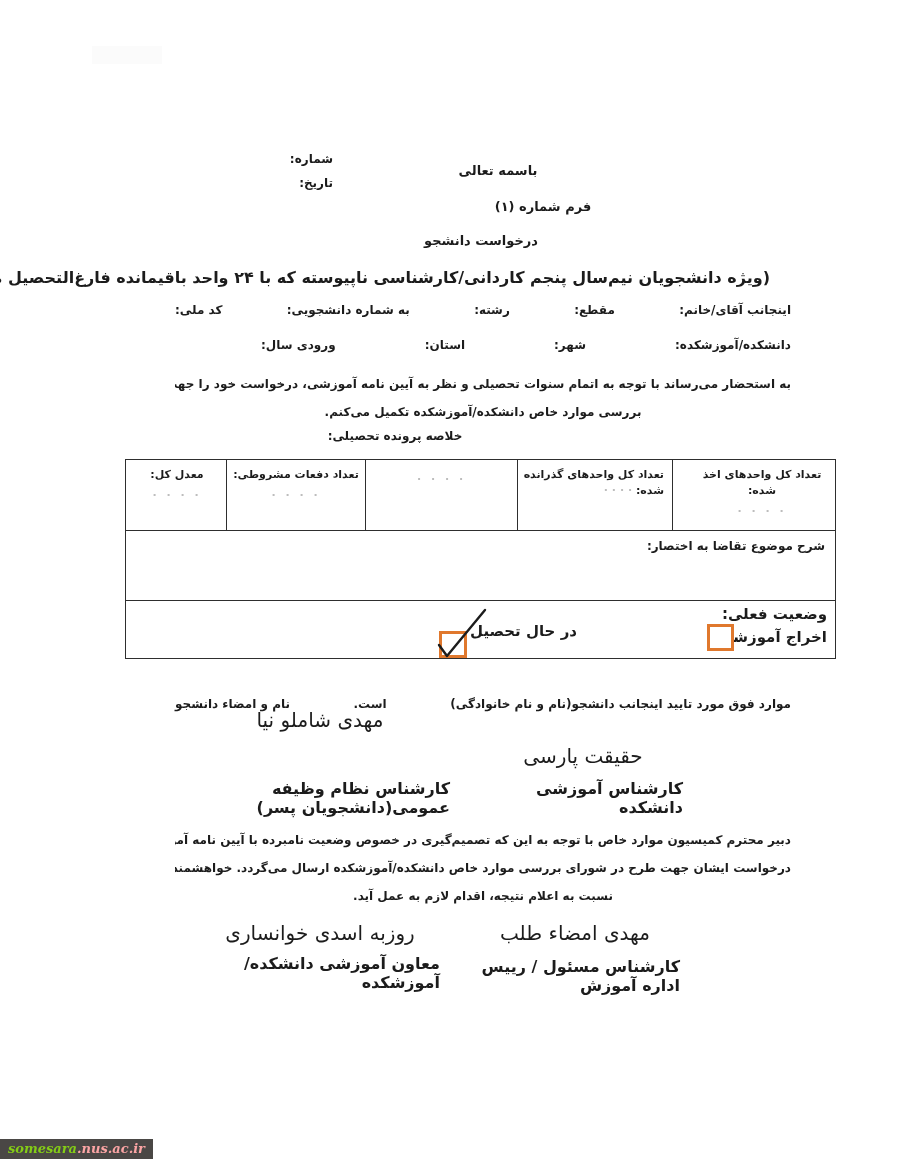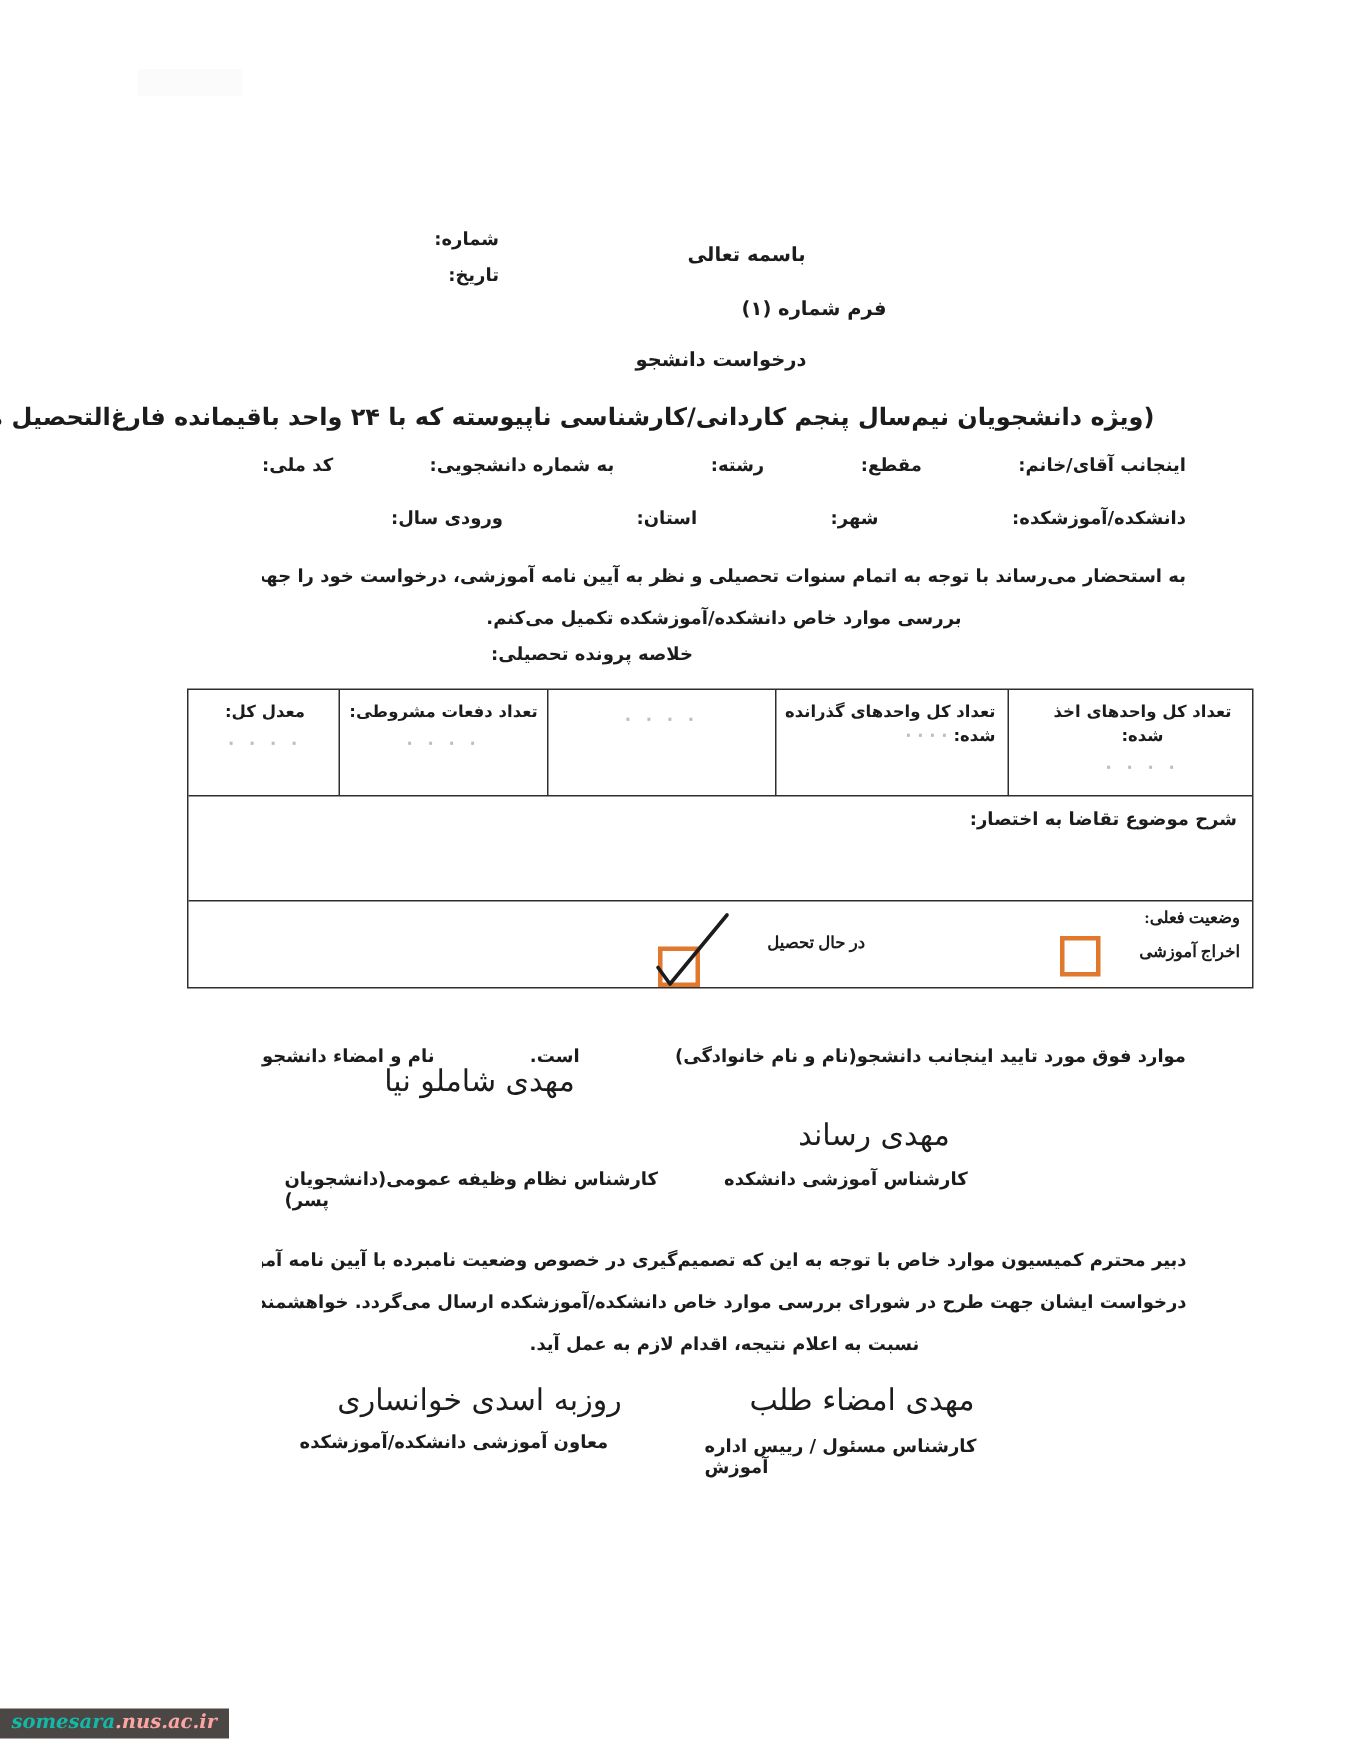--- a/index.html
+++ b/index.html
@@ -42,52 +42,52 @@
   
   .tbl { left:125px; top:459px; width:711px; border:1.5px solid #2e2e2e; background:#fff; }
   .hrow { display:flex; height:70px; }
   .hcell { padding-top:7px; text-align:center; font-size:11px; font-weight:bold; line-height:16px; }
   .hcell:not(:last-child) { border-left:1.5px solid #2e2e2e; }
   .c0 { width:163px;padding-left:16px; } .c1 { width:155px; text-align:right; padding-right:8px; }
   .c2 { width:152px; } .c3 { width:139px; } .c4 { width:98px; }
   .dots { color:#bdbdbd; letter-spacing:3px; font-size:11px; font-weight:bold; }
   .hcell .dots-line { margin-top:5px; }
   .row2 { height:70px; border-top:1.5px solid #2e2e2e; padding:8px 10px; text-align:right; font-size:12px; font-weight:bold; }
-  .row3 { height:58px; border-top:1.5px solid #2e2e2e; position:relative; font-size:11px; font-weight:bold;font-family:Liberation Serif, serif; }
+  .row3 { height:58px; border-top:1.5px solid #2e2e2e; position:relative; font-size:15px; font-weight:bold; }
   .status-label { position:absolute; right:8px; top:4px; }
   .opt-dismiss  { position:absolute; right:8px; top:27px; }
   .opt-study    { position:absolute; right:258px; top:21px; }
   .cbx { position:absolute; border:3px solid #e0782d; background:#fff; }
   .cbx1 { right:101px; top:23px; width:27px; height:27px; }
   .cbx2 { right:368px; top:30px; width:28px; height:27px; }
   .checkmark { position:absolute; left:310px; top:2px; width:72px; height:56px; }
 
   
   .confirm { left:175px; top:697px; width:616px; display:flex; justify-content:space-between; font-size:12px; font-weight:bold; }
 
   
   .sig-name { font-size:20px; font-weight:normal; text-align:center; }
-  .sig-title { font-size:12px; font-weight:bold; text-align:left; }
+  .sig-title { font-size:16px; font-weight:bold; text-align:right; }
   .sig-tr-name { left:483px; top:744px; width:200px; }
   .sig-tr-title{ left:483px; top:779px; width:200px; }
   .sig-tl-name { left:190px; top:708px; width:260px; }
   .sig-tl-title{ left:190px; top:779px; width:260px; }
   .sig-br-name { left:470px; top:921px; width:210px; }
   .sig-br-title{ left:470px; top:957px; width:210px; }
   .sig-bl-name { left:200px; top:921px; width:240px; }
   .sig-bl-title{ left:200px; top:954px; width:240px; }
 
   
   .wm-top { left:92px; top:46px; width:70px; height:18px; background:#fbfbfb; }
   .wm-bar {
     left:0; top:1139px; height:20px; padding:0 8px 0 8px; background:#4a4745;
     direction:ltr; font-family:"DejaVu Serif","Liberation Serif",serif;
     font-style:italic; font-weight:bold; font-size:13px; line-height:19px;
   }
-  .wm-name { color:#14b8a6; }
+  .wm-name { color:#84cc16; }
   .wm-domain { color:#fca5a5; }
 </style>
 </head>
 <body>
 
 <div class="abs wm-top"></div>
 
 <div class="abs hdr-meta">
   <div>شماره:</div>
   <div>تاریخ:</div>
@@ -161,21 +161,21 @@
     </svg>
   </div>
 </div>
 
 <div class="abs confirm">
   <span>موارد فوق مورد تایید اینجانب دانشجو(نام و نام خانوادگی)</span>
   <span>است.</span>
   <span>نام و امضاء دانشجو</span>
 </div>
 
-<div class="abs sig-name sig-tr-name">مهدی رساند</div>
+<div class="abs sig-name sig-tr-name">حقیقت پارسی</div>
 <div class="abs sig-title sig-tr-title">کارشناس آموزشی دانشکده</div>
 <div class="abs sig-name sig-tl-name">مهدی شاملو نیا</div>
 <div class="abs sig-title sig-tl-title">کارشناس نظام وظیفه عمومی(دانشجویان پسر)</div>
 
 <div class="abs par par-sec">
   <div class="ln">دبیر محترم کمیسیون موارد خاص با توجه به این که تصمیم‌گیری در خصوص وضعیت نامبرده با آیین نامه آموزشی تطابق ندارد.</div>
   <div class="ln">درخواست ایشان جهت طرح در شورای بررسی موارد خاص دانشکده/آموزشکده ارسال می‌گردد. خواهشمند است دستور فرمایند</div>
   <div class="ln-center">نسبت به اعلام نتیجه، اقدام لازم به عمل آید.</div>
 </div>
 

